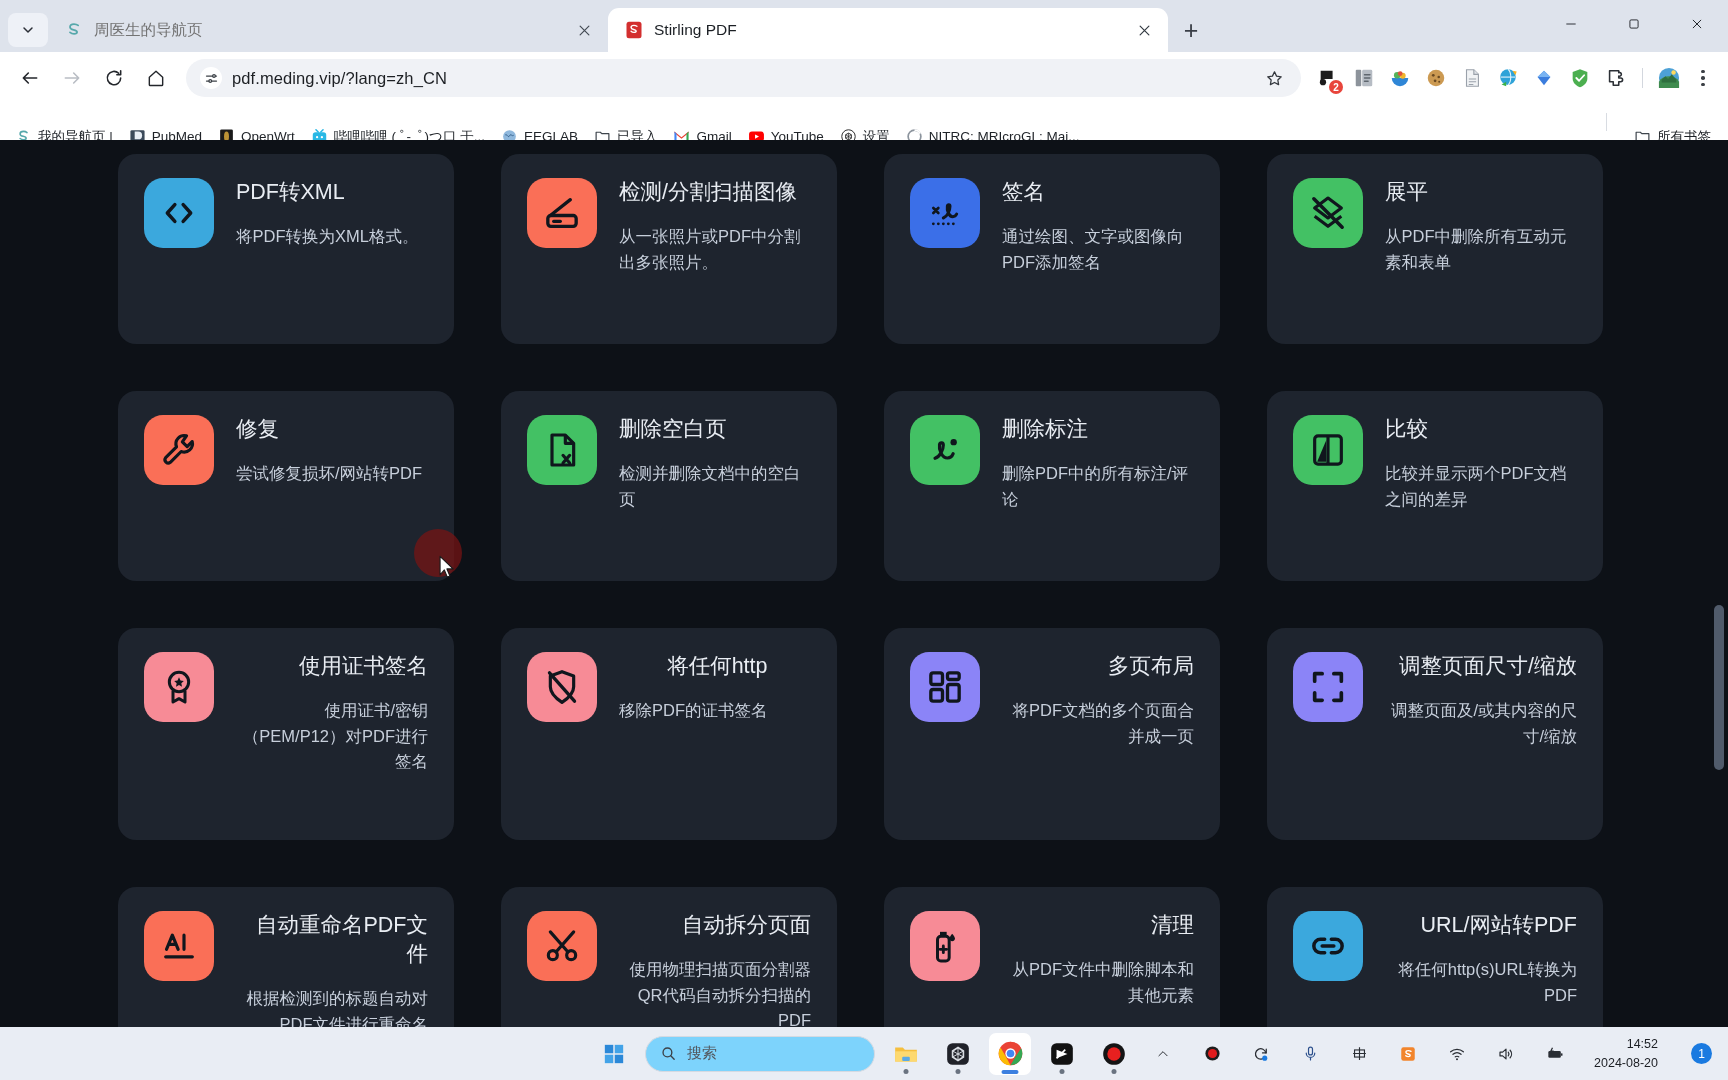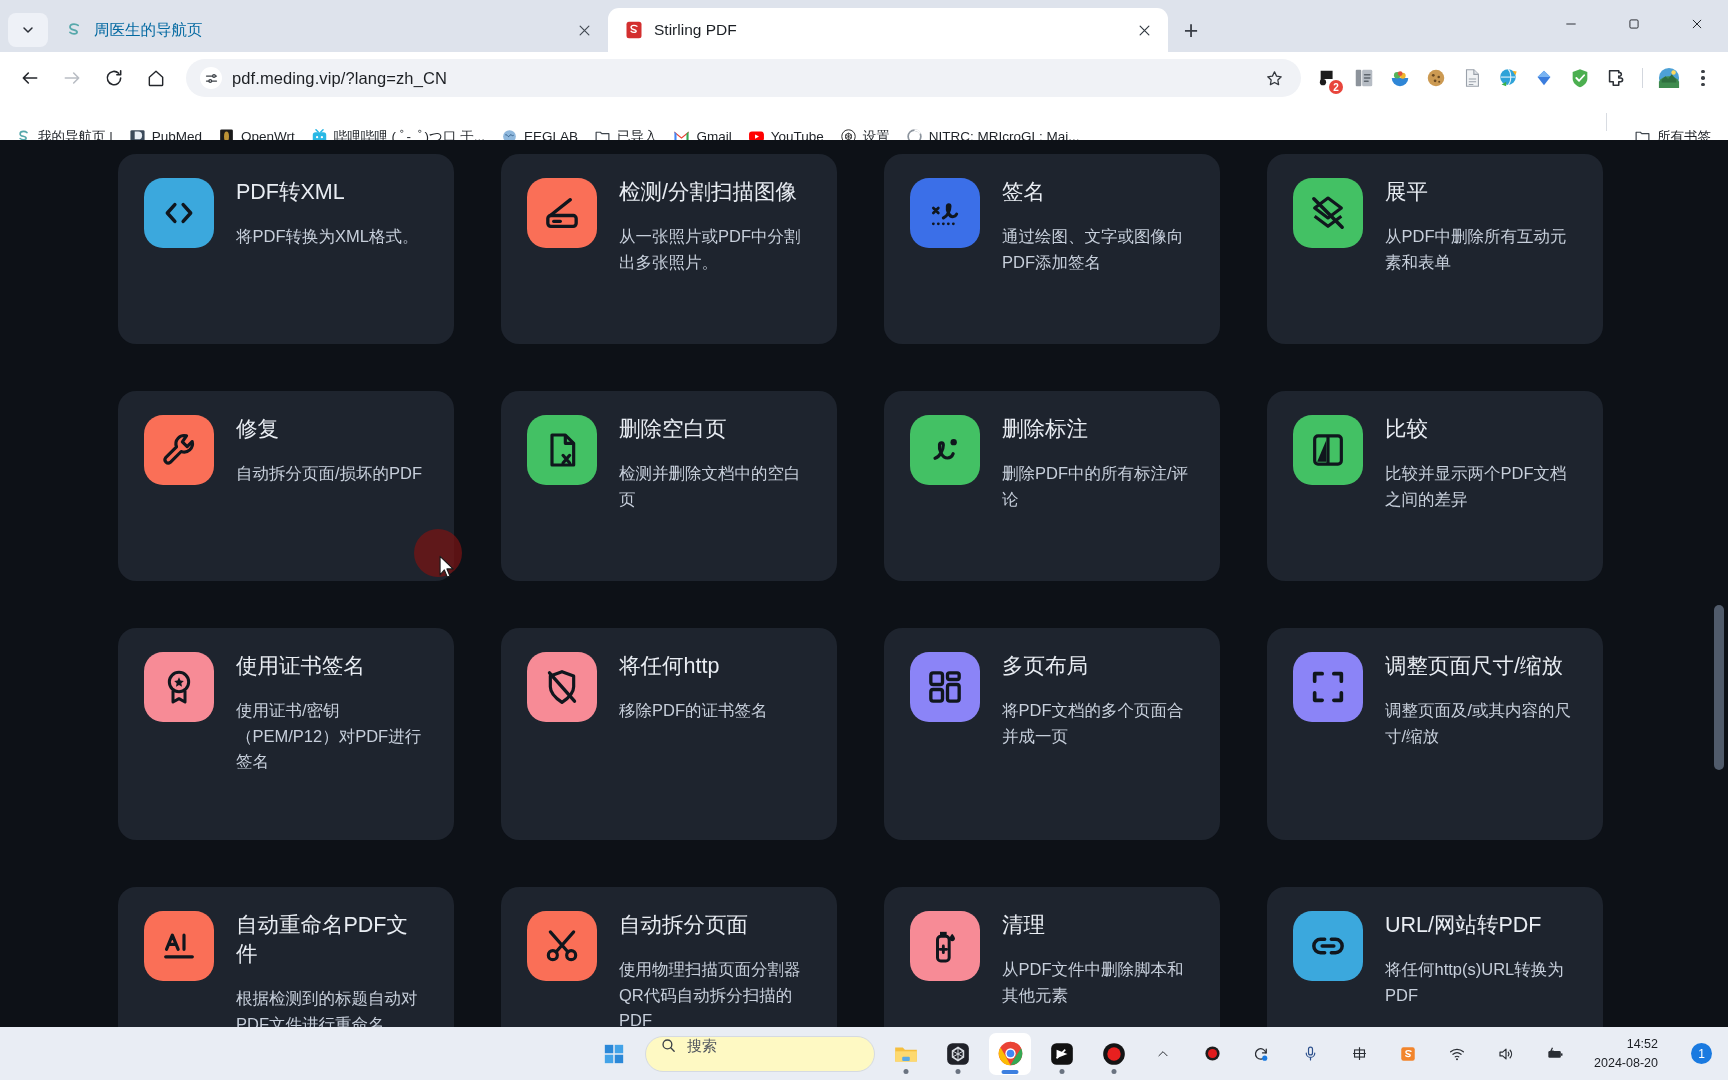--- a/index.html
+++ b/index.html
@@ -18,21 +18,21 @@
     width:40px; height:34px; margin-bottom:5px; border-radius:8px;
     display:flex; align-items:center; justify-content:center; flex:0 0 auto;
     background:#eef1f7;
   }
   .tabsearch svg { width:16px; height:16px; }
   .tab {
     height:44px; width:560px; border-radius:11px 11px 0 0;
     display:flex; align-items:center; gap:10px; padding:0 12px 0 16px;
     position:relative; flex:0 0 auto;
   }
-  .tab.inactive { background:transparent; color:#0369a1; }
+  .tab.inactive { background:transparent; color:#737373; }
   .tab.active { background:#ffffff; color:#1b1f24; }
   .tab-fav { width:20px; height:20px; flex:0 0 auto; display:flex; align-items:center; justify-content:center; }
   .tab-title { font-size:15.5px; white-space:nowrap; overflow:hidden; text-overflow:ellipsis; flex:1 1 auto; }
   .tab-close { width:24px; height:24px; flex:0 0 auto; display:flex; align-items:center; justify-content:center; font-size:17px; color:#4a4f57; }
   .newtab { width:34px; height:34px; margin:0 0 5px 6px; display:flex; align-items:center; justify-content:center; font-size:25px; font-weight:300; color:#3a3f47; flex:0 0 auto;}
 
   .wincontrols { position:absolute; right:0; top:0; height:48px; display:flex; }
   .wc { width:63px; height:48px; display:flex; align-items:center; justify-content:center; color:#22262b; }
   .wc svg { width:14px; height:14px; }
 
@@ -66,21 +66,21 @@
   .bm-right { position:absolute; right:10px; display:flex; align-items:center; gap:20px; }
   .bm-sep { width:1px; height:18px; background:#d8dce2; }
 
   
   .page { position:absolute; left:0; top:140px; width:1728px; height:887px; background:#0d1117; overflow:hidden; }
   .grid { padding:14px 22px 0 118px; display:grid; grid-template-columns:repeat(4,336px); column-gap:44px; row-gap:22px;gap:47px; }
   .card {
     background:#1e242e; border-radius:18px; padding:24px 26px;
     display:flex; gap:22px; align-items:flex-start; min-height:190px;
   }
-  .card.tall { min-height:212px; }
+  .card.tall { min-height:212px;text-align:right; }
   .cicon { width:70px; height:70px; border-radius:19px; flex:0 0 auto; display:flex; align-items:center; justify-content:center; }
   .cicon svg { width:40px; height:40px; }
   .ctext { min-width:0; }
   .ctitle { font-size:21.5px; color:#e9edf3; line-height:1.36; font-weight:400; }
   .cdesc { font-size:16.5px; color:#c7cfdb; line-height:1.55; margin-top:17px; }
 
   
   .vscroll { position:absolute; right:2px; top:0; width:14px; height:887px; }
   .vthumb { position:absolute; left:2px; width:10px; border-radius:6px; background:#505b6b; }
 
@@ -89,21 +89,21 @@
   .cursor .halo { position:absolute; left:-24px; top:-26px; width:48px; height:48px; border-radius:50%; background:rgba(120,20,20,.72); }
   .cursor svg { position:absolute; left:0; top:0; width:19px; height:26px; }
 
   
   .taskbar { position:absolute; left:0; top:1027px; width:1728px; height:53px; background:#e9edf4; display:flex; align-items:center; }
   .tb-center { position:absolute; left:50%; transform:translateX(-50%); display:flex; align-items:center; gap:10px; }
   .tb-item { width:42px; height:42px; border-radius:7px; display:flex; align-items:center; justify-content:center; position:relative; }
   .tb-item.open::after { content:""; position:absolute; bottom:1px; left:50%; transform:translateX(-50%); width:5px; height:5px; border-radius:50%; background:#6a7380; }
   .tb-item.active { background:#ffffff; }
   .tb-item.active::after { content:""; position:absolute; bottom:1px; left:50%; transform:translateX(-50%); width:17px; height:4px; border-radius:2px; background:#3c7fe0; }
-  .tb-search { width:230px; height:36px; border-radius:18px; background:#fef9c3; display:flex; gap:10px; padding:0 14px; border:1px solid #d5dae2; }
+  .tb-search { width:230px; height:36px; border-radius:18px; background:#7dd3fc; display:flex; align-items:center; gap:10px; padding:0 14px; border:1px solid #d5dae2; }
   .tb-search span { font-size:15px; color:#53585f; }
   .tray { position:absolute; right:16px; display:flex; align-items:center; gap:21px; }
   .tray-ic { width:28px; height:30px; display:flex; align-items:center; justify-content:center; }
   .clock { text-align:right; font-size:12.5px; color:#1c1f24; line-height:1.45; padding:0 8px 0 4px; }
   .notifdot { width:21px; height:21px; border-radius:50%; background:#1a7ae0; color:#fff; font-size:12px; display:flex; align-items:center; justify-content:center; margin-left:4px;}
 </style>
 </head>
 <body>
 
 <div class="browser">
@@ -452,21 +452,21 @@
       </div>
 
       <div class="card">
         <div class="cicon" style="background:#fa6f57">
           <svg viewBox="0 0 24 24">
               <path d="M16.5 3.5a5 5 0 0 0-6 6.6L4 16.6a2 2 0 0 0 2.8 2.8l6.5-6.5a5 5 0 0 0 6.6-6L16.9 10 14 7.1z" fill="none" stroke="#10161d" stroke-width="1.9" stroke-linejoin="round"></path>
             </svg>
         </div>
         <div class="ctext">
           <div class="ctitle">修复</div>
-          <div class="cdesc">自动拆分页面/损坏的PDF</div>
+          <div class="cdesc">尝试修复损坏/网站转PDF</div>
         </div>
       </div>
 
       <div class="card">
         <div class="cicon" style="background:#43c164">
           <svg viewBox="0 0 24 24">
               <path d="M6 3h8l5 5v13H6z" fill="none" stroke="#10161d" stroke-width="1.9" stroke-linejoin="round"></path>
               <path d="M14 3v5h5" fill="none" stroke="#10161d" stroke-width="1.9" stroke-linejoin="round"></path>
               <path d="M12.6 15.2l4 4.6M16.6 15.2l-4 4.6" stroke="#10161d" stroke-width="1.9" stroke-linecap="round"></path>
             </svg>

